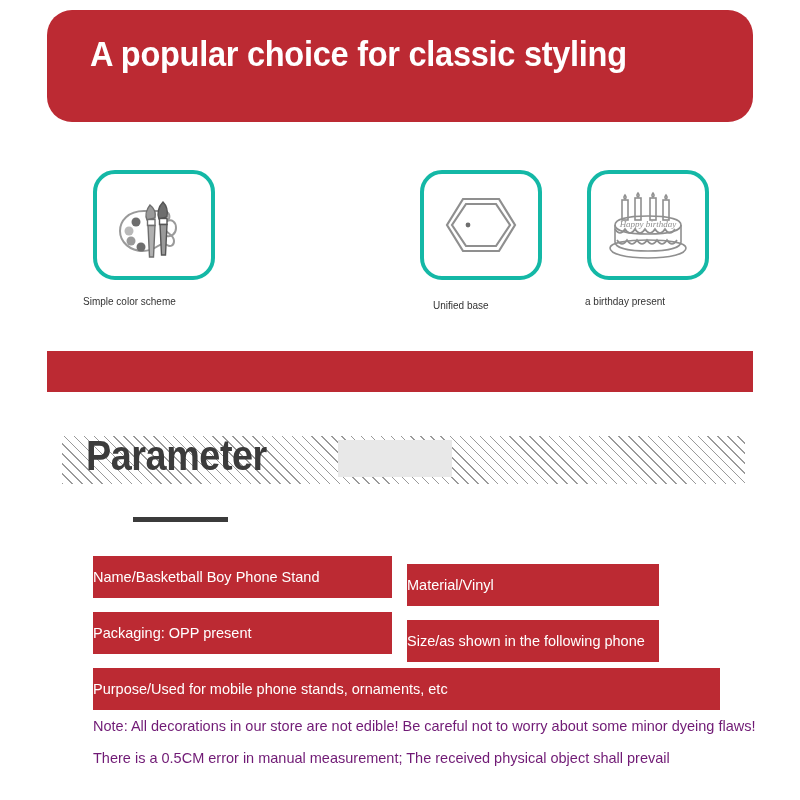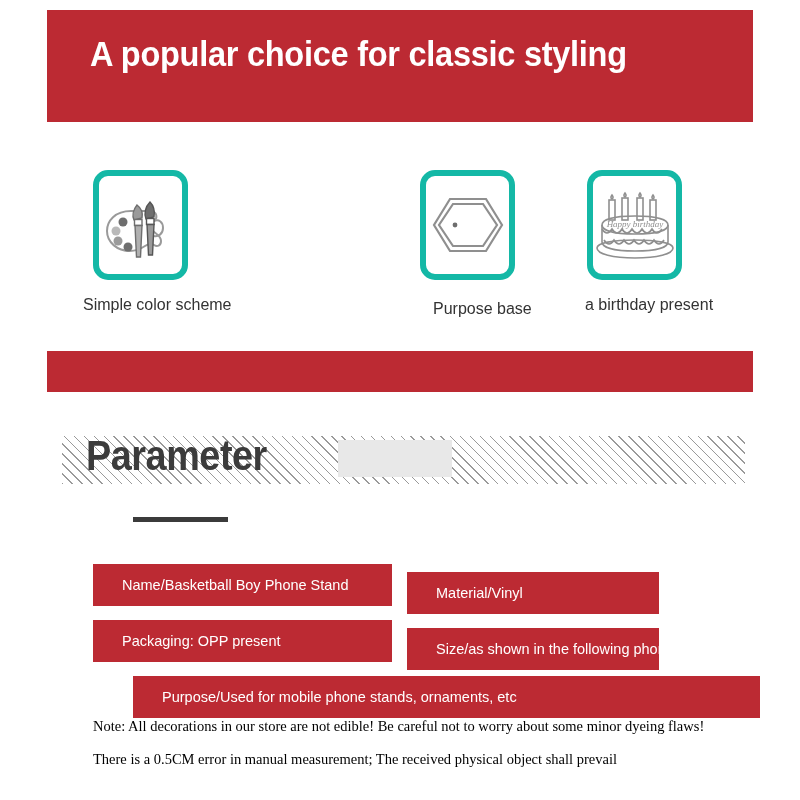--- a/index.html
+++ b/index.html
@@ -17,20 +17,21 @@
 
   
   .hero-banner {
     position: absolute;
     left: 47px;
     top: 10px;
     width: 706px;
     height: 112px;
     background: #BC2A33;
     box-sizing: border-box;
+    border-radius: 25px;
   }
   .hero-title {
     position: absolute;
     left: 43px;
     top: 24px;
     color: #ffffff;
     font-size: 35px;
     font-weight: bold;
     letter-spacing: -0.3px;
     white-space: nowrap;
@@ -45,37 +46,37 @@
     left: 0;
     top: 170px;
     width: 800px;
     height: 160px;
   }
   .feature {
     position: absolute;
     top: 0;
   }
   .feature-box {
-    width: 95px;
+    width: 122px;
     height: 110px;
-    border: 6px solid #14b8a6;
-    border-radius: 15px;
+    border: 4px solid #14b8a6;
+    border-radius: 22px;
     box-sizing: border-box;
     position: relative;
     background: #ffffff;
   }
   .feature-box svg {
     position: absolute;
     left: 50%;
     top: 50%;
     transform: translate(-50%, -50%);
   }
   .feature-label {
     margin-top: 16px;
-    font-size: 16px;
+    font-size: 10px;
     color: #333333;
     white-space: nowrap;
     font-family: "Liberation Sans", sans-serif;
   }
   .f1 { left: 93px; }
   .f2 { left: 258px; }
   .f3 { left: 420px; }
   .f4 { left: 587px; }
   .f1 .feature-label { margin-left: -10px; }
   .f2 .feature-label { margin-left: 14px; }
@@ -143,49 +144,49 @@
     top: 548px;
     width: 800px;
   }
   .param-row {
     position: relative;
     height: 42px;
     margin-bottom: 14px;
   }
   .param-cell {
     position: absolute;
-    top: 16px;
+    top: 8px;
     height: 42px;
     background: #BC2A33;
     color: #ffffff;
     font-size: 14.5px;
     display: flex;
     align-items: center;
     box-sizing: border-box;
-    padding-left: 29px;
+    padding-left: 0;
     white-space: nowrap;
     font-family: "Liberation Sans", sans-serif;
   }
   .cell-left  { left: 93px;  width: 299px; }
   .cell-right { left: 407px; width: 252px; margin-top: 8px; }
-  .cell-full  { left: 93px;  width: 627px; margin-left: 40px; }
+  .cell-full  { left: 93px;  width: 627px; }
 
   
   .notes {
     position: absolute;
     left: 93px;
     top: 718px;
     width: 690px;
   }
   .note-line {
     font-size: 14.5px;
-    color: #000000;
+    color: #701a75;
     margin-bottom: 16px;
     white-space: nowrap;
-    font-family: Liberation Serif, serif;
+    font-family: Liberation Sans, sans-serif;
   }
 </style>
 </head>
 <body>
 
 <div class="hero-banner">
   <div class="hero-title">A popular choice for classic styling</div>
 </div>
 
 <div class="features">
@@ -218,21 +219,21 @@
 
 
   <div class="feature f3">
     <div class="feature-box">
       <svg width="80" height="80" viewBox="0 0 80 80">
         <polygon points="22,14 58,14 74,40 58,66 22,66 6,40" fill="none" stroke="#8f8f8f" stroke-width="2.2"></polygon>
         <polygon points="25,19 55,19 69,40 55,61 25,61 11,40" fill="none" stroke="#8f8f8f" stroke-width="2.2"></polygon>
         <circle cx="27" cy="40" r="2.4" fill="#6e6e6e"></circle>
       </svg>
     </div>
-    <div class="feature-label">Purpose base</div>
+    <div class="feature-label">Unified base</div>
   </div>
 
   <div class="feature f4">
     <div class="feature-box">
       <svg width="86" height="86" viewBox="0 0 86 86">
         <g fill="none" stroke="#8f8f8f" stroke-width="1.6">
 
           <path d="M20 13 C18.6 14.6 18.6 16.4 20 16.9 C21.4 16.4 21.4 14.6 20 13 Z"></path>
           <path d="M33 11 C31.6 12.6 31.6 14.4 33 14.9 C34.4 14.4 34.4 12.6 33 11 Z"></path>
           <path d="M48 11 C46.6 12.6 46.6 14.4 48 14.9 C49.4 14.4 49.4 12.6 48 11 Z"></path>

